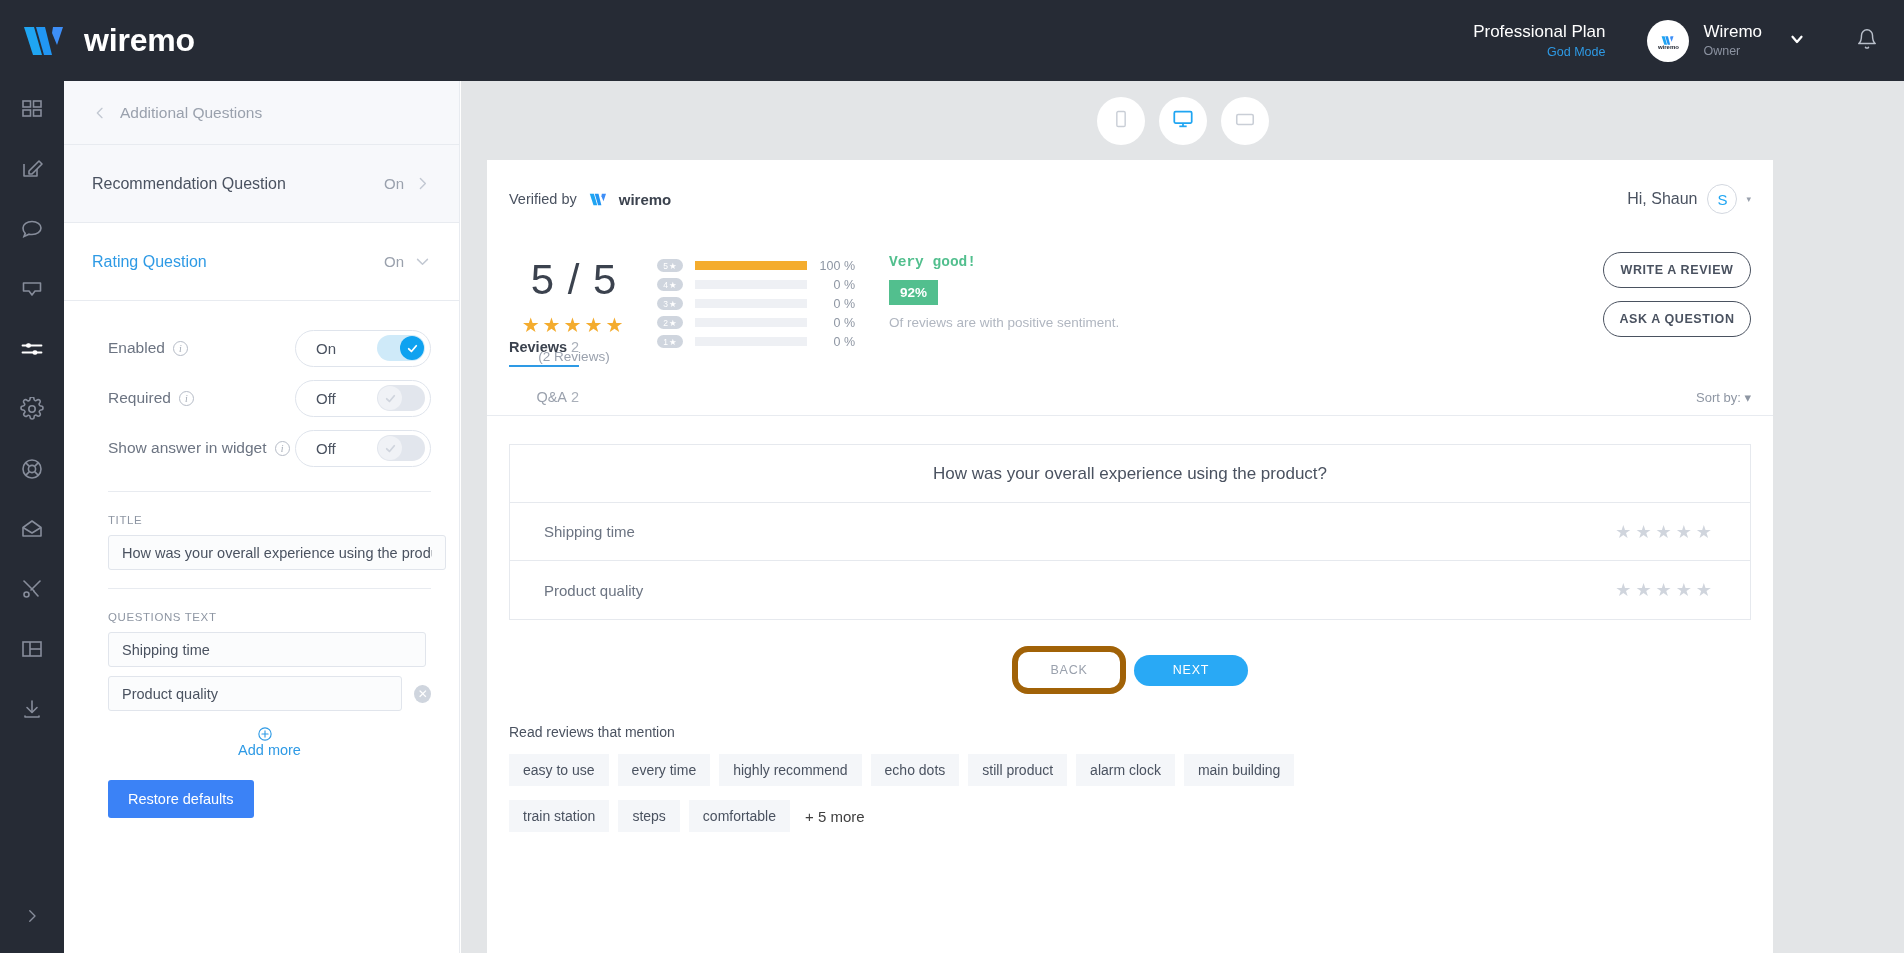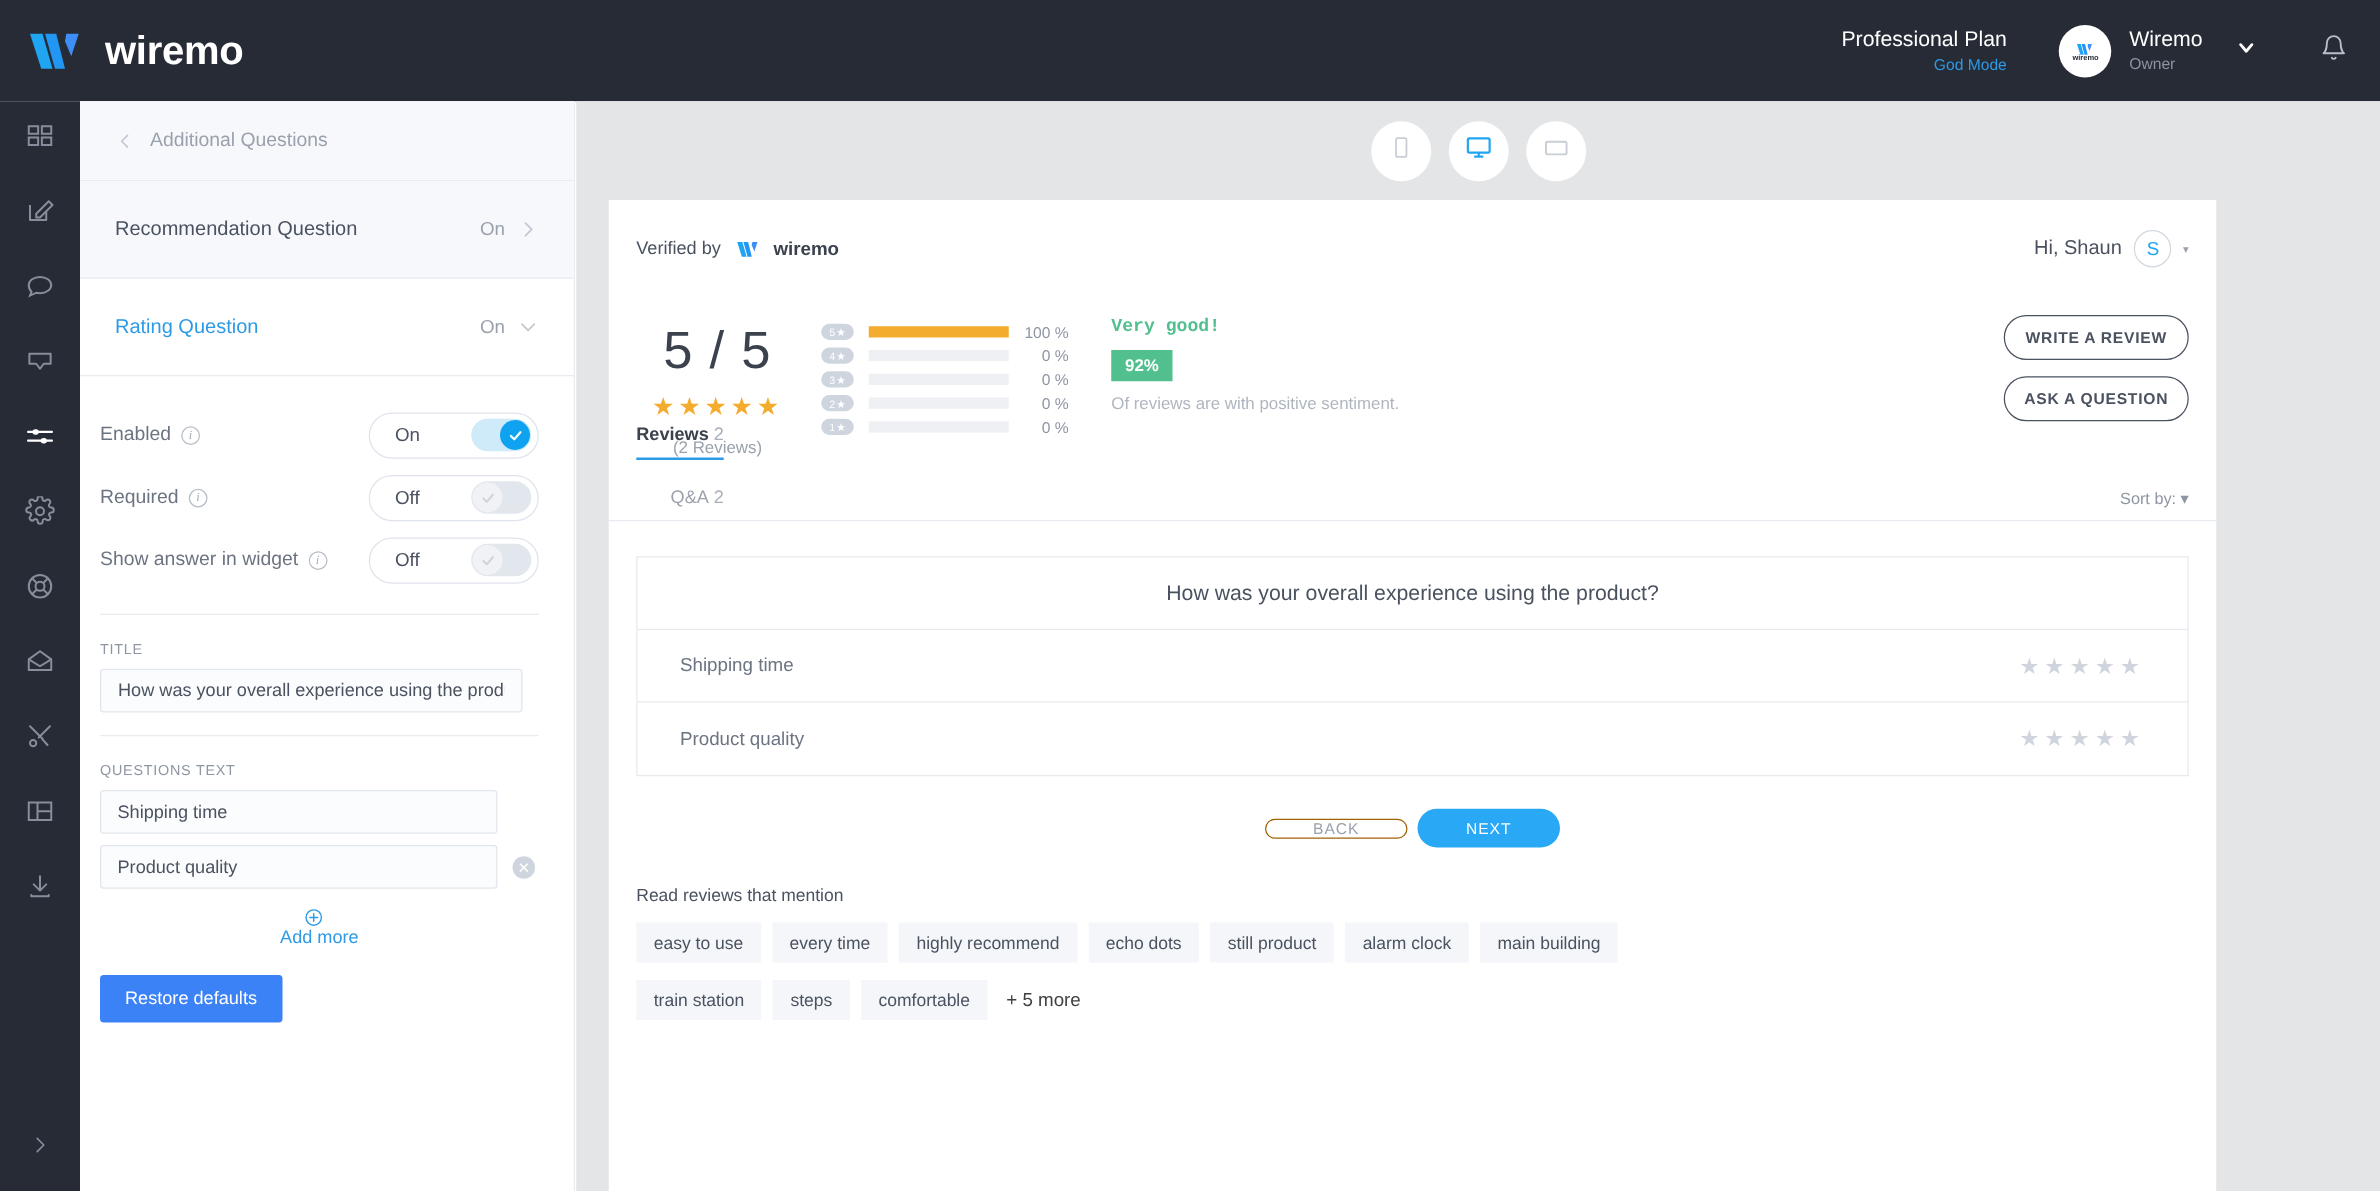--- a/index.html
+++ b/index.html
@@ -76,21 +76,21 @@
     height: 78px; display: flex; align-items: center;
     padding: 0 28px; border-bottom: 1px solid #e8ebf0;
     justify-content: space-between;
   }
   .q-row.shaded { background: #f7f8fb; }
   .q-title { font-size: 16px; color: #4a5260; }
   .q-title.accent { color: #2e9ae5; }
   .q-right { display: flex; align-items: center; color: #9aa1ad; font-size: 15px; }
   .q-right .ic { margin-left: 10px; display: flex; color: #c2c8d2; }
 
-  .settings-body { padding: 22px 28px 0 16px; }
+  .settings-body { padding: 22px 28px 0 44px; }
   .set-row {
     display: flex; align-items: center; justify-content: space-between;
     height: 50px;
   }
   .set-label { font-size: 15.5px; color: #6c7482; display: flex; align-items: center; }
   .info-i {
     display: inline-flex; align-items: center; justify-content: center;
     width: 15px; height: 15px; border: 1px solid #b6bcc7; border-radius: 50%;
     font-size: 10px; color: #a3aab5; margin-left: 8px; font-style: italic;
     font-family: "Liberation Serif", serif;
@@ -237,21 +237,21 @@
   }
   .qcard-row:last-child { border-bottom: none; }
   .qrow-label { font-size: 15px; color: #6c7482; }
   .qrow-stars { color: #d0d5dd; font-size: 18px; letter-spacing: 4px; }
 
   .nav-btns {
     display: flex; align-items: center; justify-content: center; gap: 8px;
     margin-top: 26px;
   }
   .nav-back {
-    width: 114px; height: 16px; border-radius: 16px; border: 1px solid #a16207;
+    width: 114px; height: 48px; border-radius: 16px; border: 6px solid #a16207;
     background: #ffffff; color: #9aa1ad; font-size: 12.5px; letter-spacing: 0.8px;
     display: flex; align-items: center; justify-content: center;
   }
   .nav-next {
     width: 114px; height: 31px; border-radius: 16px; border: none;
     background: #29a9f5; color: #ffffff; font-size: 12.5px; letter-spacing: 0.8px;
     display: flex; align-items: center; justify-content: center;
   }
 
   .mention-title { margin: 30px 22px 0 22px; font-size: 14px; color: #4a5260; }

